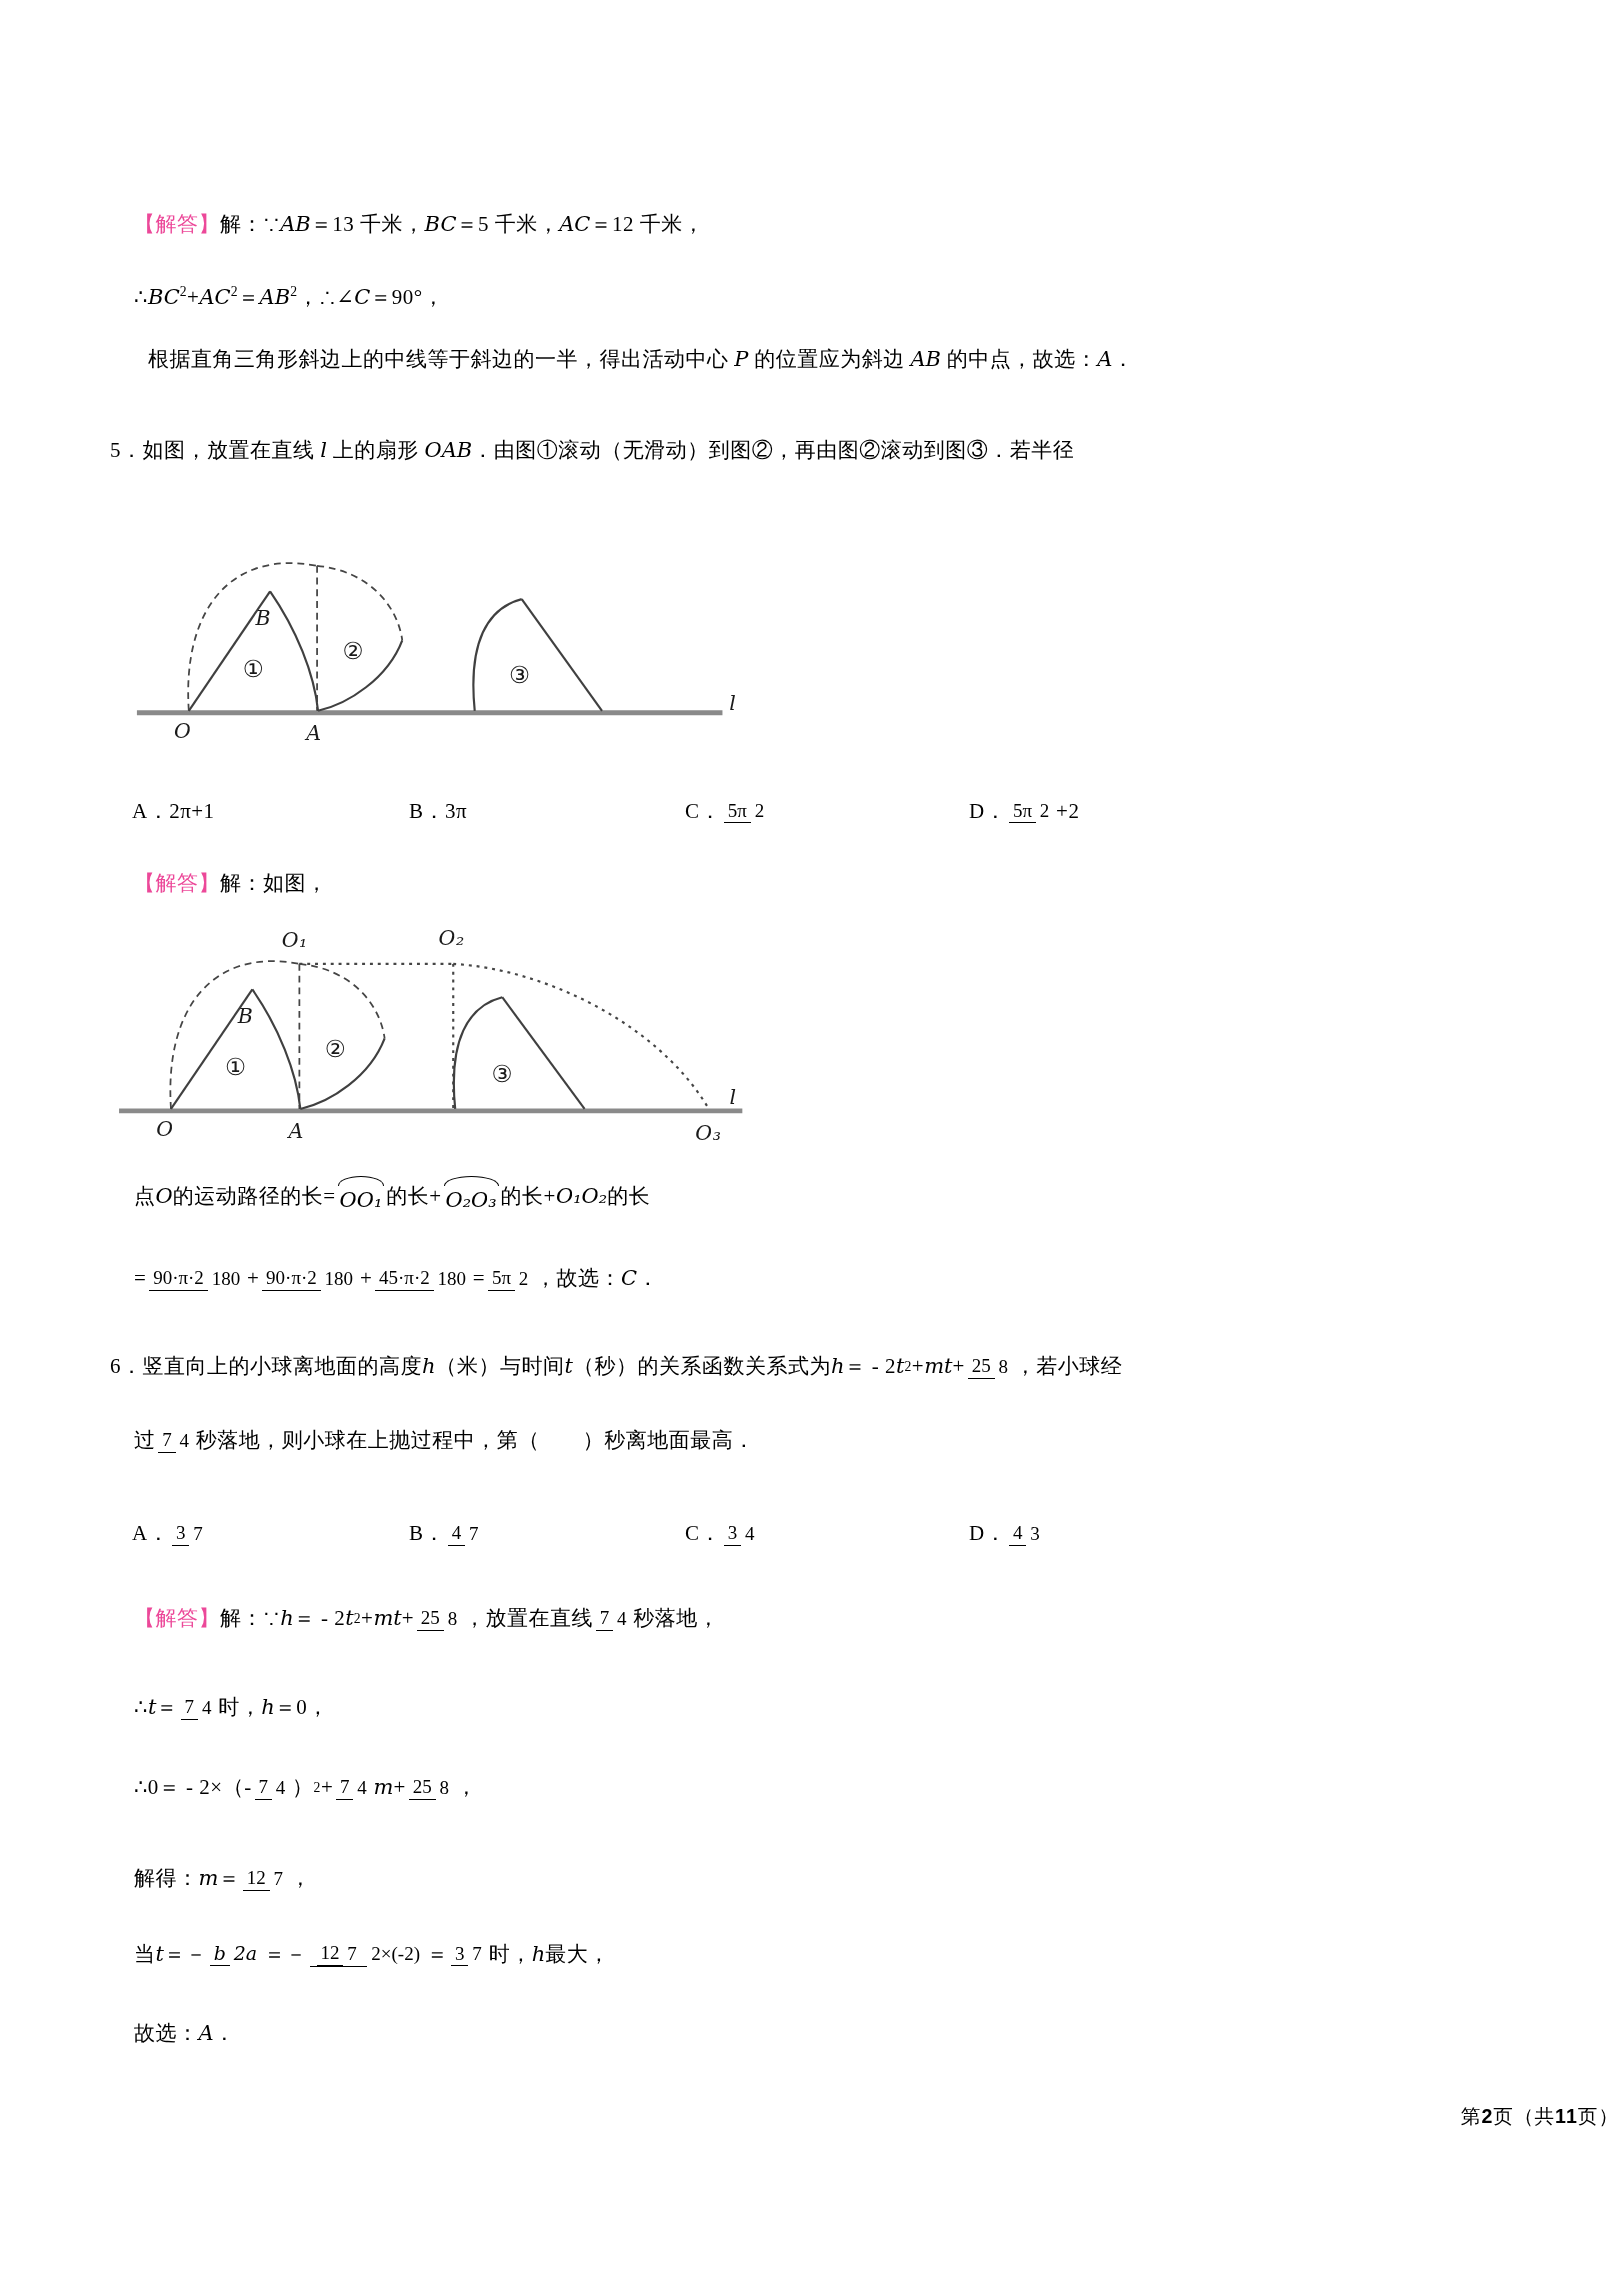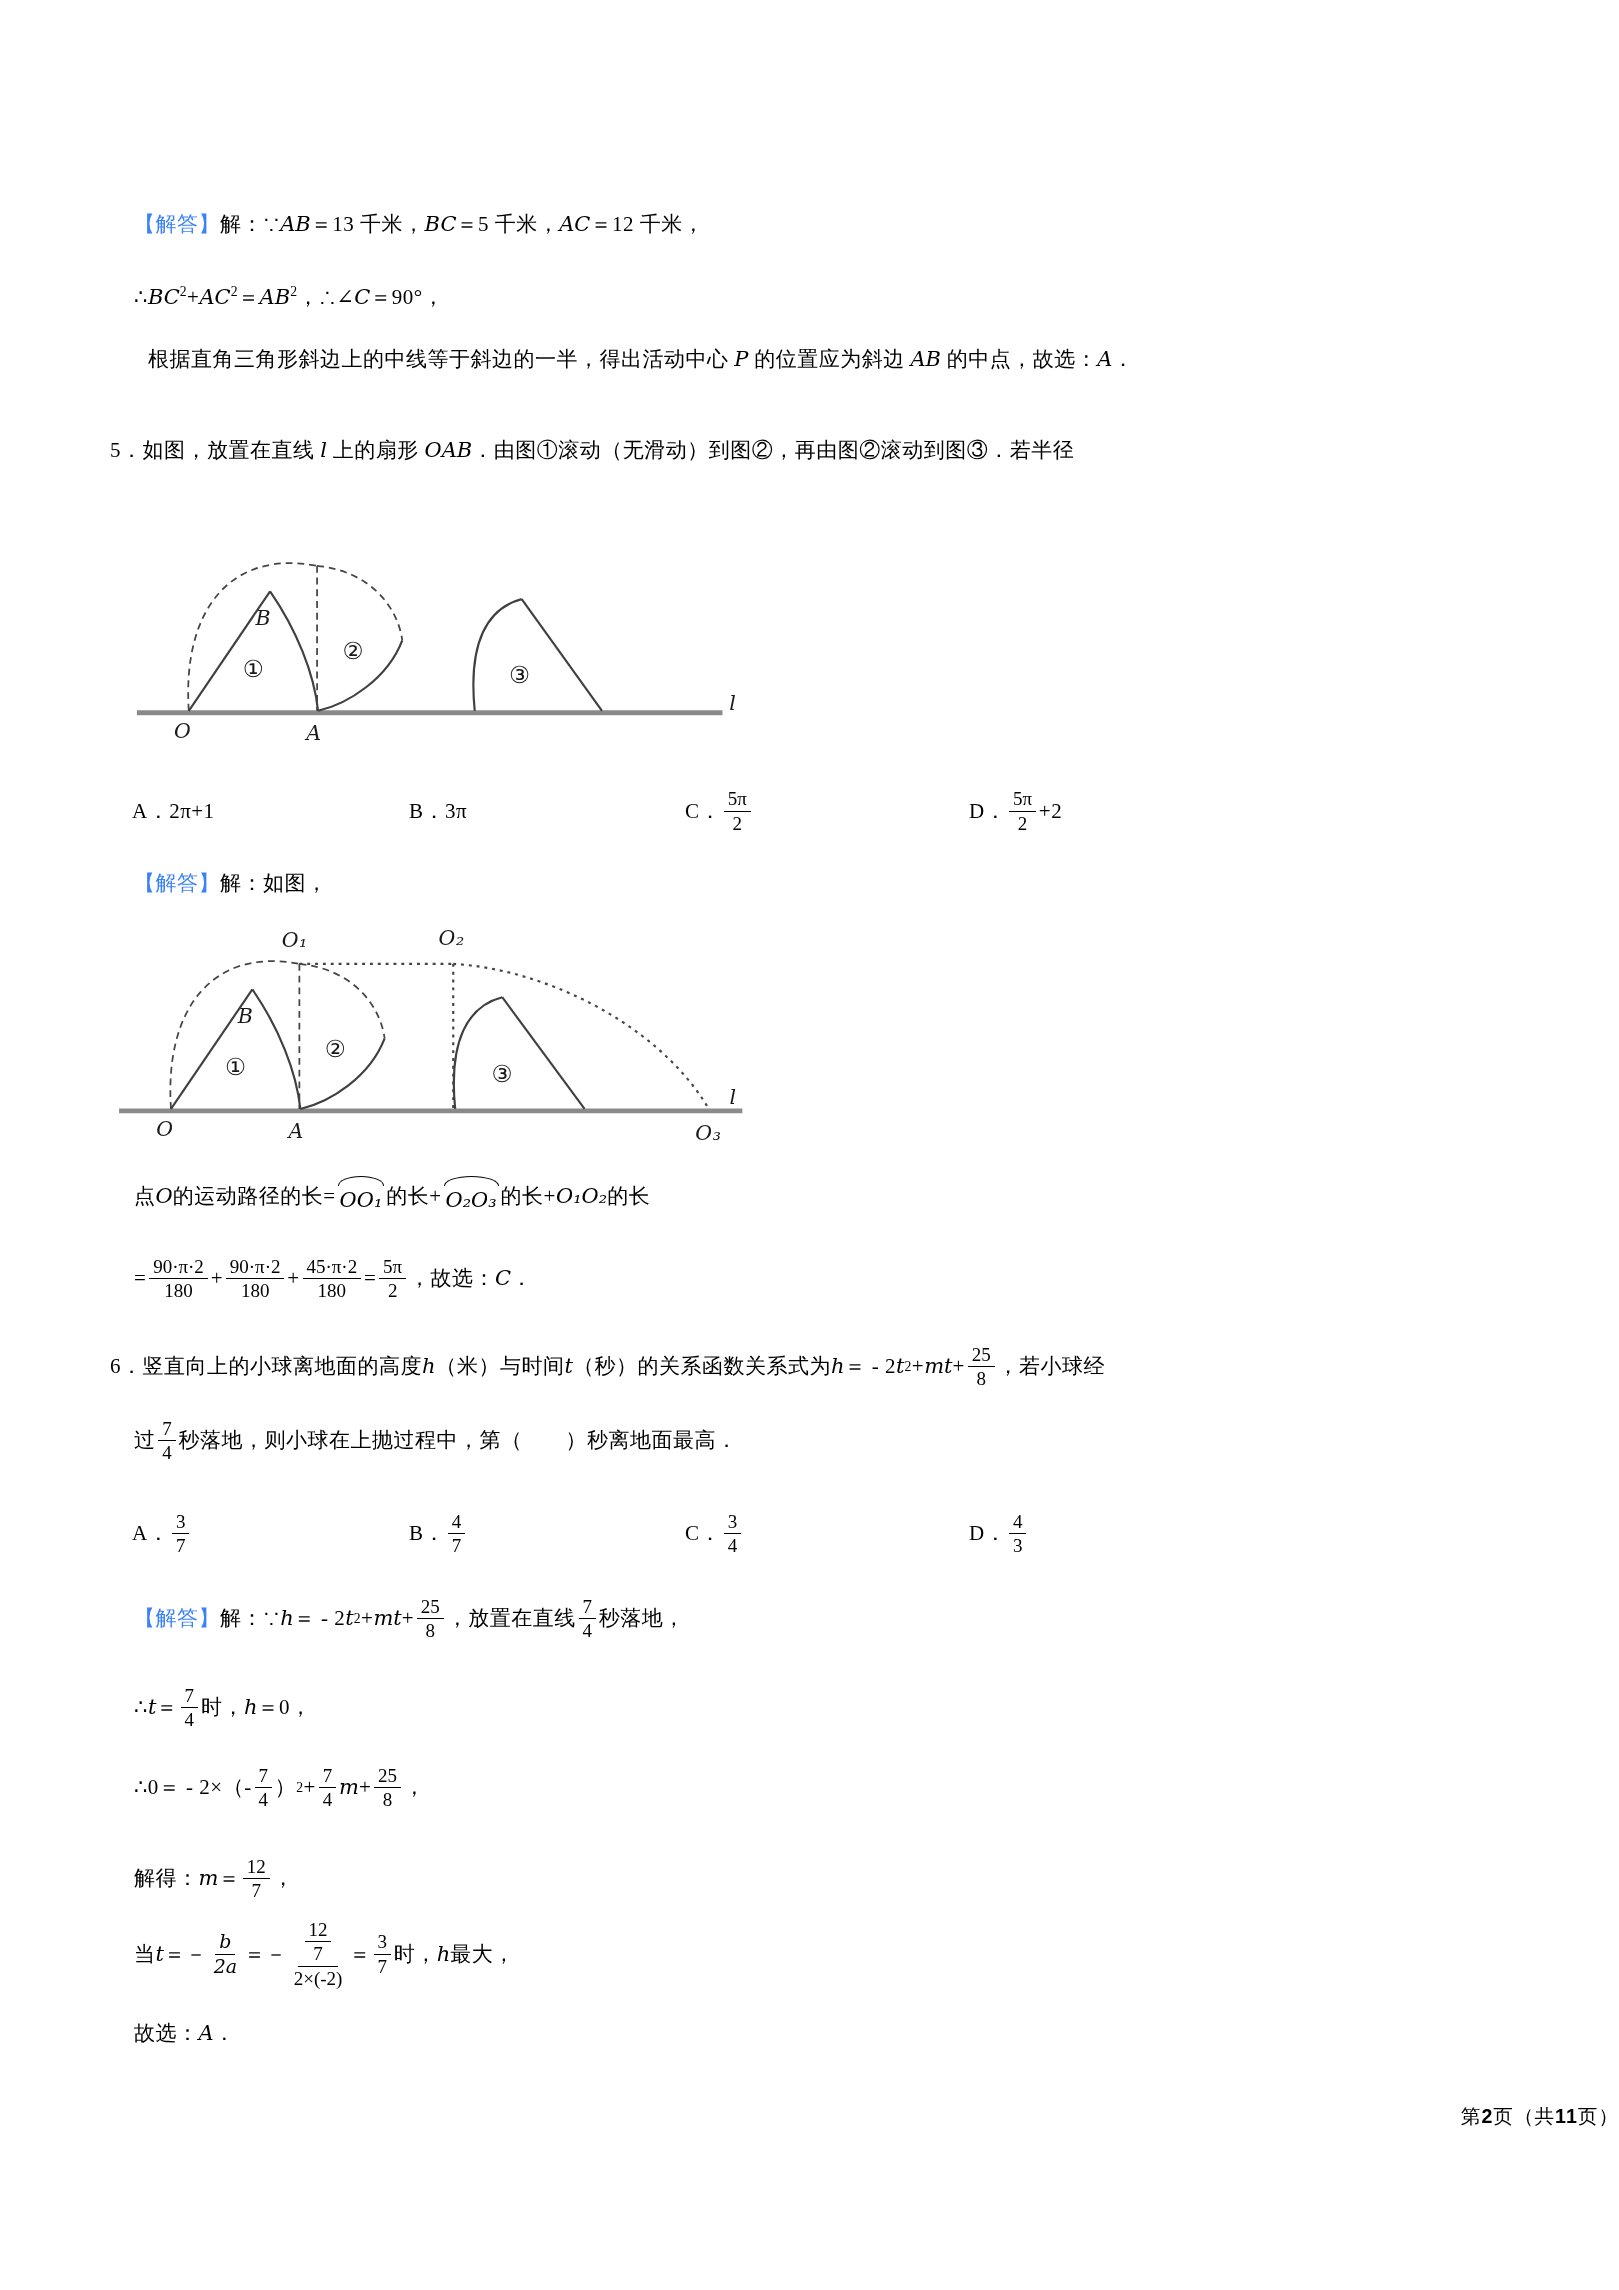--- a/index.html
+++ b/index.html
@@ -5,23 +5,23 @@
 <style>
   html,body{margin:0;padding:0;background:#ffffff;}
   .page{
     position:relative;width:1619px;height:2291px;background:#fff;overflow:hidden;
     font-family:"Liberation Serif","DejaVu Serif",serif;
     font-size:21px;color:#000;letter-spacing:0.5px;
   }
   .line{position:absolute;white-space:nowrap;line-height:33px;}
   .mline{display:flex;align-items:center;}
   .m{font-family:"DejaVu Serif","Liberation Serif",serif;font-style:italic;letter-spacing:0;}
-  .tag{color:#3b82f6;}
+  .tag{color:#ec4899;}
   sup.sq{font-size:13.7px;vertical-align:super;line-height:0;}
-  .frac{display:inline-flex;flex-direction:column;align-items:center;vertical-align:middle;
+  .frac{display:inline-flex;flex-direction:row;align-items:center;vertical-align:middle;
         font-size:19px;line-height:1.22;margin:0 2.9px;letter-spacing:0;}
   .frac .fn{border-bottom:1.6px solid #000;padding:0 3.9px;text-align:center;display:flex;align-items:center;justify-content:center;}
   .frac .fd{padding:0 3.9px;text-align:center;display:flex;align-items:center;justify-content:center;}
   .arc{position:relative;display:inline-block;padding:7.8px 3.9px 0;}
   .arc::before{content:"";position:absolute;top:0;left:2px;right:2px;height:8.8px;
     border-top:1.7px solid #000;border-left:1.7px solid #000;border-right:1.7px solid #000;
     border-bottom:none;border-radius:50% 50% 0 0 / 100% 100% 0 0;}
   .optrow{display:flex;align-items:center;}
   .opt{display:flex;align-items:center;}
   .opt.w1{width:277px;} .opt.w2{width:276px;} .opt.w3{width:284px;}

